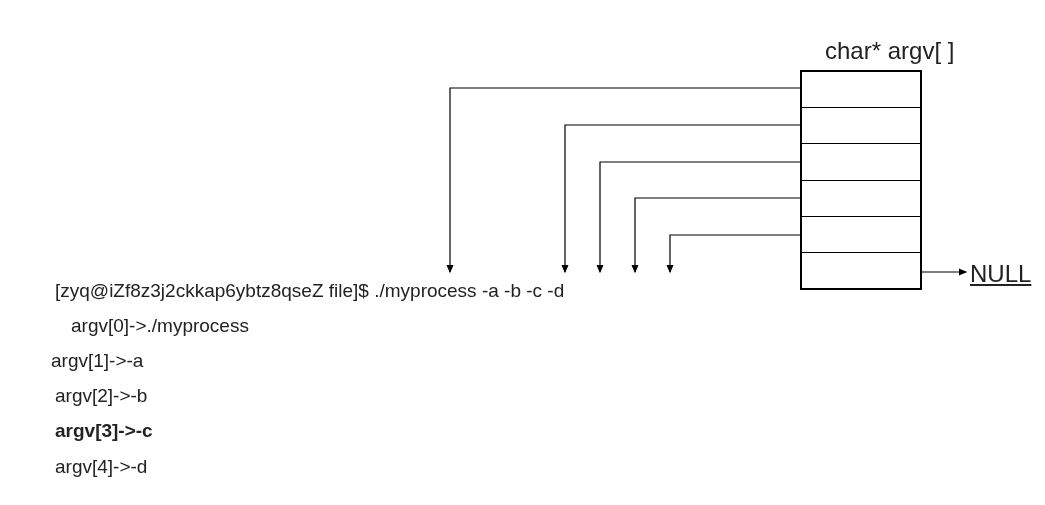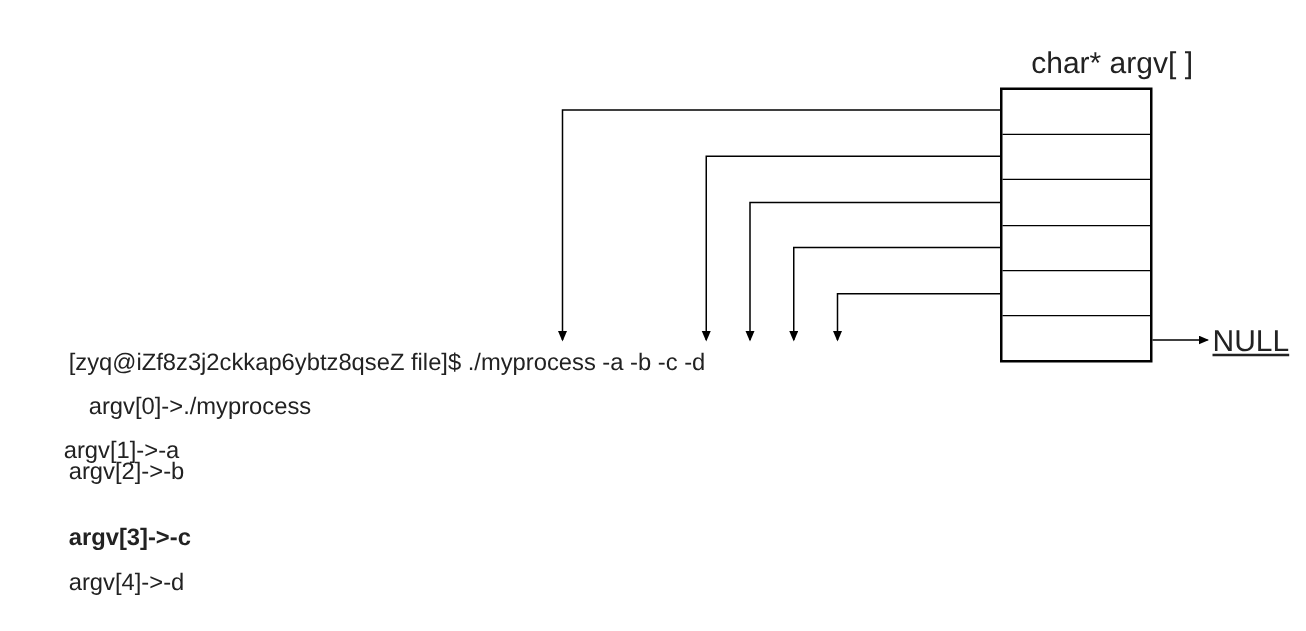--- a/index.html
+++ b/index.html
@@ -59,21 +59,21 @@
   <div class="array-cell"></div>
   <div class="array-cell"></div>
 </div>
 
 <div class="text" style="left:970px; top:260px; font-size:24px;text-decoration:underline;">NULL</div>
 
 <div class="text" style="left:55px; top:280px;">[zyq@iZf8z3j2ckkap6ybtz8qseZ file]$ ./myprocess -a -b -c -d</div>
 
 <div class="text" style="left:55px; top:315px;margin-left:16px;">argv[0]-&gt;./myprocess</div>
 <div class="text" style="left:51px; top:350px;">argv[1]-&gt;-a</div>
-<div class="text" style="left:55px; top:367px;">argv[2]-&gt;-b</div>
+<div class="text" style="left:55px; top:385px;">argv[2]-&gt;-b</div>
 <div class="text" style="left:55px; top:420px;font-weight:bold;">argv[3]-&gt;-c</div>
 <div class="text" style="left:55px; top:456px;">argv[4]-&gt;-d</div>
 
 <svg class="arrows" viewBox="0 0 1045 505">
   <defs>
     <marker id="arrowhead" markerWidth="8" markerHeight="8" refX="6" refY="3" orient="auto" markerUnits="strokeWidth">
       <path d="M0,0 L7,3 L0,6 Z" fill="#000"></path>
     </marker>
   </defs>
 

